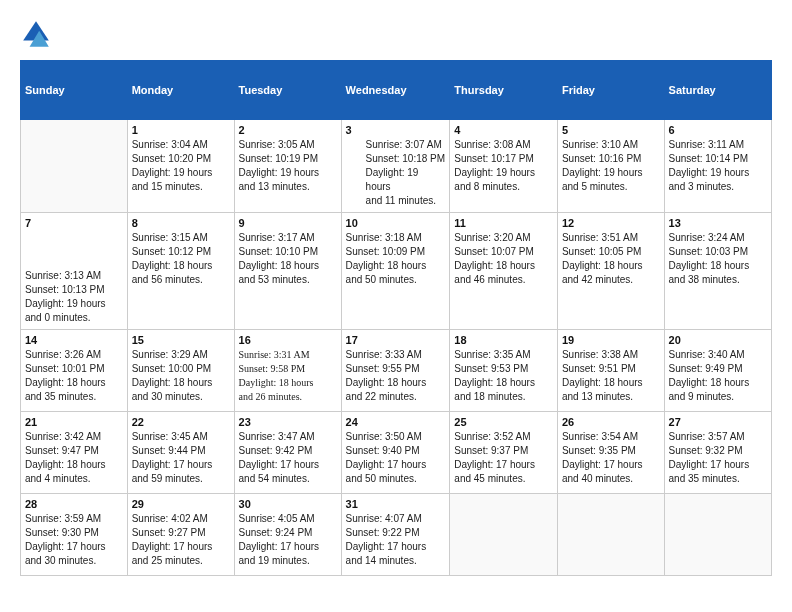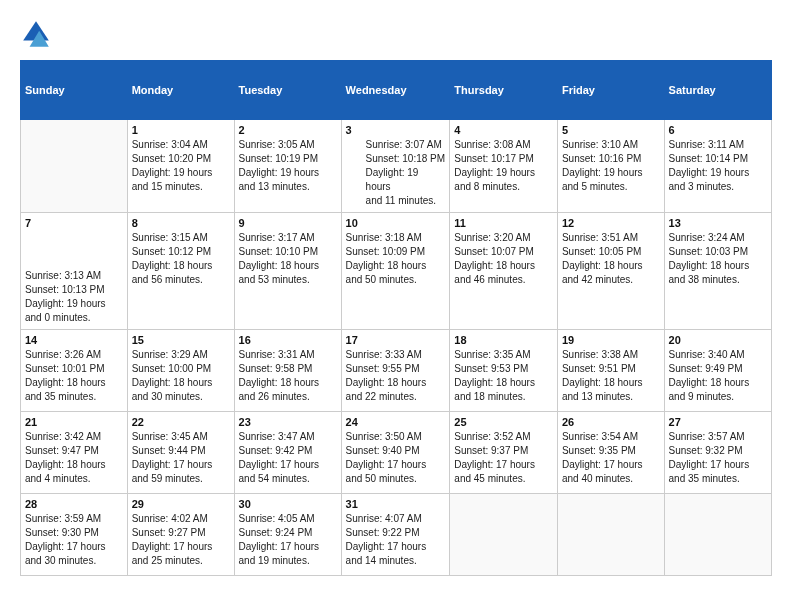--- a/index.html
+++ b/index.html
@@ -224,21 +224,21 @@
           </td>
           <td>
             <div class="day-num">15</div>
             <div class="day-info" style="white-space: pre-line;">Sunrise: 3:29 AM
 Sunset: 10:00 PM
 Daylight: 18 hours
 and 30 minutes.</div>
           </td>
           <td>
             <div class="day-num">16</div>
-            <div class="day-info" style="white-space: pre-line;">Sunrise: 3:31 AM
+            <div class="day-info" style="white-space: pre-line; font-family: Liberation Serif, serif;">Sunrise: 3:31 AM
 Sunset: 9:58 PM
 Daylight: 18 hours
 and 26 minutes.</div>
           </td>
           <td>
             <div class="day-num">17</div>
             <div class="day-info" style="white-space: pre-line;">Sunrise: 3:33 AM
 Sunset: 9:55 PM
 Daylight: 18 hours
 and 22 minutes.</div>

